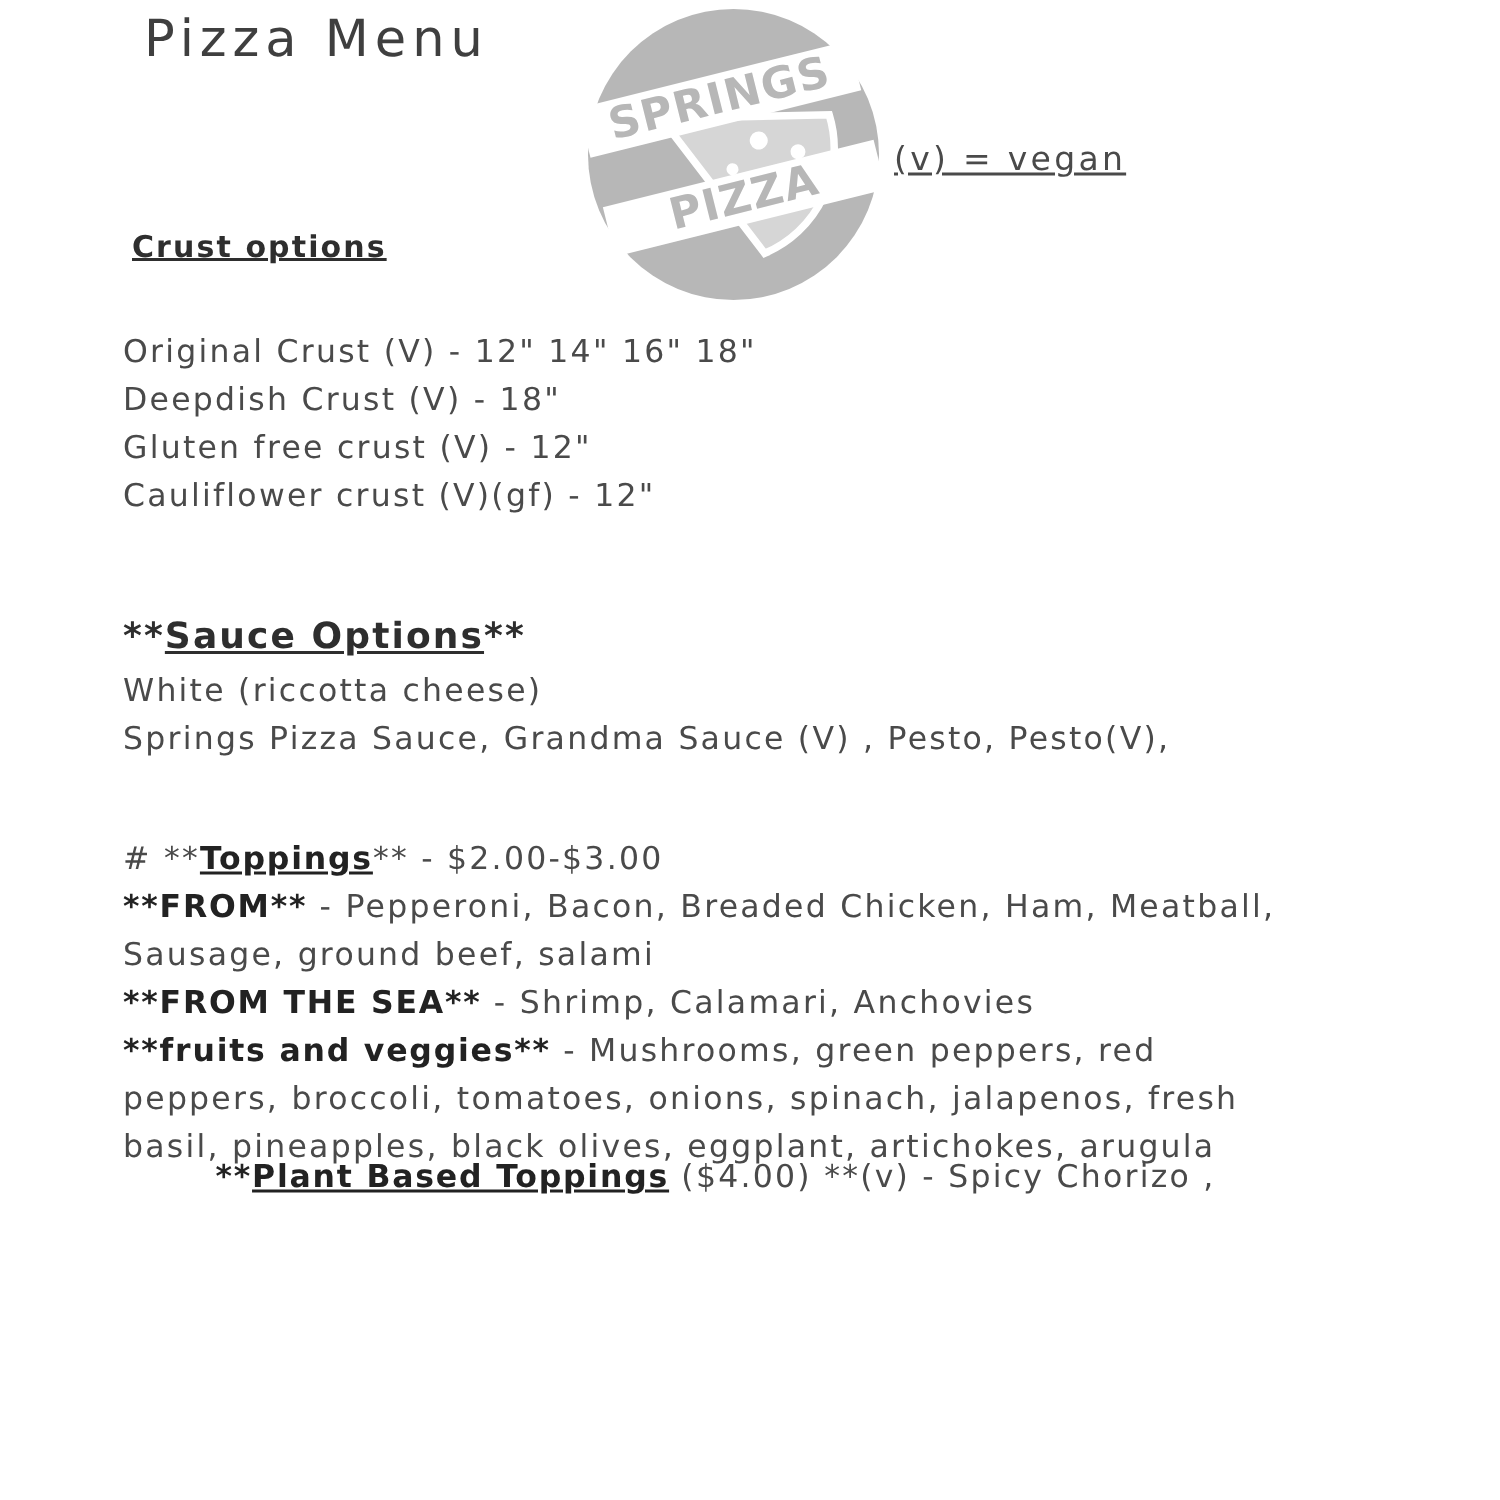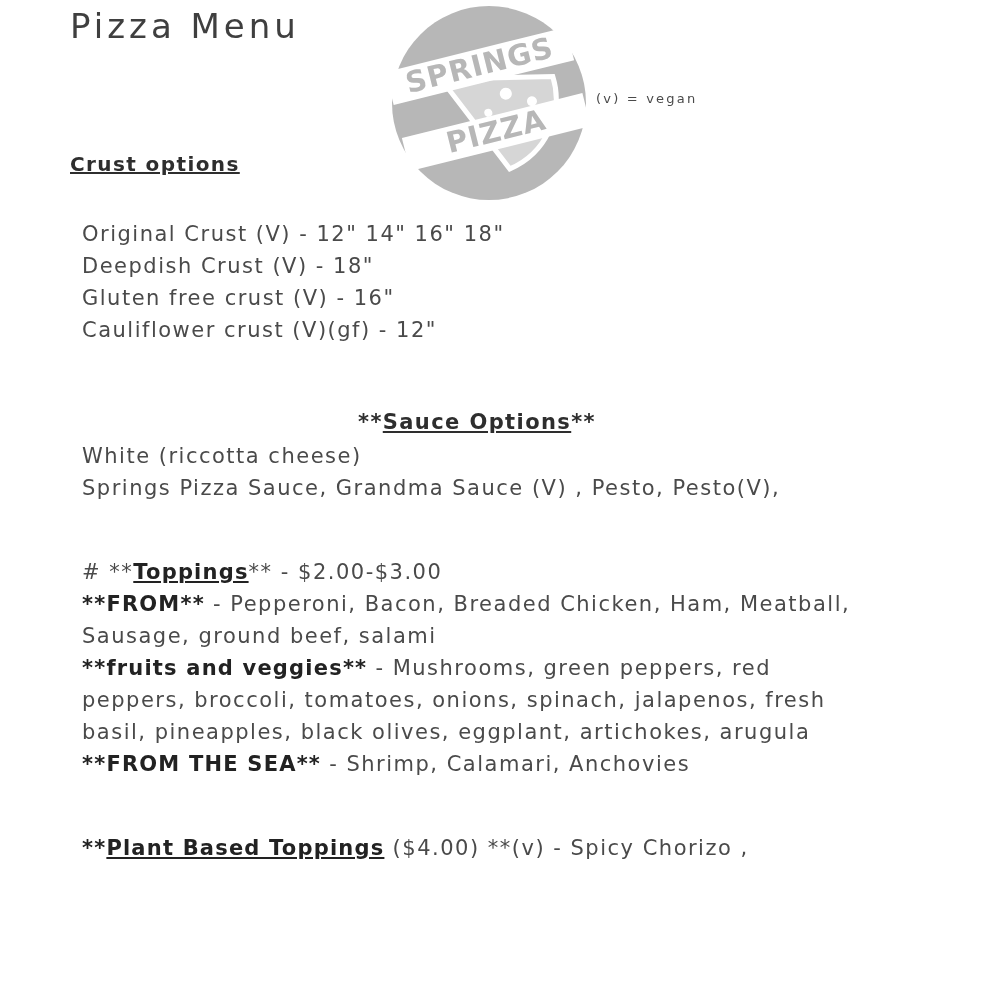--- a/index.html
+++ b/index.html
@@ -13,21 +13,21 @@
     font-family: "DejaVu Sans", sans-serif;
     color: #4a4a4a;
     position: relative;
     overflow: hidden;
   }
   .page {
     position: relative;
     width: 884px;
     height: 1000px;
     box-sizing: border-box;
-    padding: 0 60px 0 70px;
+    padding: 0 60px 0 96px;
   }
   .title {
     font-size: 34px;
     letter-spacing: 4px;
     color: #3f3f3f;
     font-weight: 400;
     margin: 0;
     padding-top: 6px;
     line-height: 1.2;
   }
@@ -38,38 +38,39 @@
     top: 4px;
     width: 198px;
     height: 198px;
   }
   .logo svg { display: block; }
 
   .legend {
     position: absolute;
     left: 596px;
     top: 88px;
-    font-size: 13px;
+    font-size: 22px;
     letter-spacing: 2.2px;
     color: #4a4a4a;
     line-height: 1.75;
+    text-decoration: underline;
   }
   .legend div:nth-child(2) { padding-left: 10px; }
 
   .section-head {
     font-size: 20px;
     font-weight: bold;
     letter-spacing: 1.4px;
     color: #2e2e2e;
   }
   .section-head u { text-decoration: underline; }
 
   .crust-head {
     position: absolute;
-    left: 70px;
+    left: 88px;
     top: 152px;
   }
 
   .body-text {
     font-size: 21px;
     letter-spacing: 1.5px;
     line-height: 32px;
     color: #4a4a4a;
   }
 
@@ -81,46 +82,46 @@
   }
   .crust-list div { white-space: pre; }
 
   .sauce-block {
     position: absolute;
     left: 82px;
     top: 410px;
     width: 790px;
   }
   .sauce-title {
-    font-size: 21px;
+    font-size: 24px;
     letter-spacing: 1.4px;
     color: #2e2e2e;
     margin-bottom: 6px;
-    text-align: center;
   }
   .sauce-title b { font-weight: bold; }
   .sauce-title u { text-decoration: underline; }
   .sauce-lines { }
 
   .toppings-block {
     position: absolute;
     left: 82px;
     top: 540px;
     width: 790px;
     margin-top: 16px;
   }
   .tline { margin-bottom: 0; }
   .tlabel { font-weight: bold; color: #222; letter-spacing: 1.2px; }
   .tlabel u { text-decoration: underline; }
 
   .plant-block {
     position: absolute;
     left: 82px;
-    top: 832px;
+    top: 768px;
     width: 790px;
+    text-align: center;
   }
   .plant-head { font-weight: bold; color: #222; letter-spacing: 1.2px; text-decoration: underline; }
 </style>
 </head>
 <body>
 
 <div class="page">
 
   <h1 class="title">Pizza Menu</h1>
 
@@ -153,39 +154,39 @@
     <div>(v) = vegan</div>
   </div>
 
   <div class="section-head crust-head">
     <u>Crust options</u>
   </div>
 
   <div class="crust-list body-text">
     <div>Original Crust (V) - 12" 14" 16" 18"</div>
     <div>Deepdish Crust (V) - 18"</div>
-    <div>Gluten free crust (V) - 16"</div>
+    <div>Gluten free crust (V) - 12"</div>
     <div>Cauliflower crust (V)(gf) - 12"</div>
   </div>
 
   <div class="sauce-block">
     <div class="sauce-title"><b><span>**</span><u>Sauce Options</u><span>**</span></b></div>
     <div class="sauce-lines body-text">
       <div>White (riccotta cheese)</div>
       <div>Springs Pizza Sauce, Grandma Sauce (V) , Pesto, Pesto(V),</div>
     </div>
   </div>
 
   <div class="toppings-block body-text">
     <div class="tline"><span># **</span><span class="tlabel"><u>Toppings</u></span><span>** - $2.00-$3.00</span></div>
 
     <div class="tline"><span class="tlabel"><span>**</span><span>FROM</span><span>**</span></span><span> - </span><span>Pepperoni, Bacon, Breaded Chicken, Ham, Meatball, Sausage, ground beef, salami</span></div>
 
+    <div class="tline"><span class="tlabel"><span>**</span><span>FROM THE SEA</span><span>**</span></span><span> - </span><span>Shrimp, Calamari, Anchovies</span></div>
+
     <div class="tline"><span class="tlabel"><span>**</span><span>fruits and veggies</span><span>**</span></span><span> - </span><span>Mushrooms, green peppers, red peppers, broccoli, tomatoes, onions, spinach, jalapenos, fresh basil, pineapples, black olives, eggplant, artichokes, arugula</span></div>
-
-    <div class="tline"><span class="tlabel"><span>**</span><span>FROM THE SEA</span><span>**</span></span><span> - </span><span>Shrimp, Calamari, Anchovies</span></div>
   </div>
 
   <div class="plant-block body-text">
     <div><span class="tlabel">**</span><span class="plant-head">Plant Based Toppings</span><span> ($4.00)  **(v) - </span><span>Spicy Chorizo ,</span></div>
   </div>
 
 </div>
 
 </body></html>

